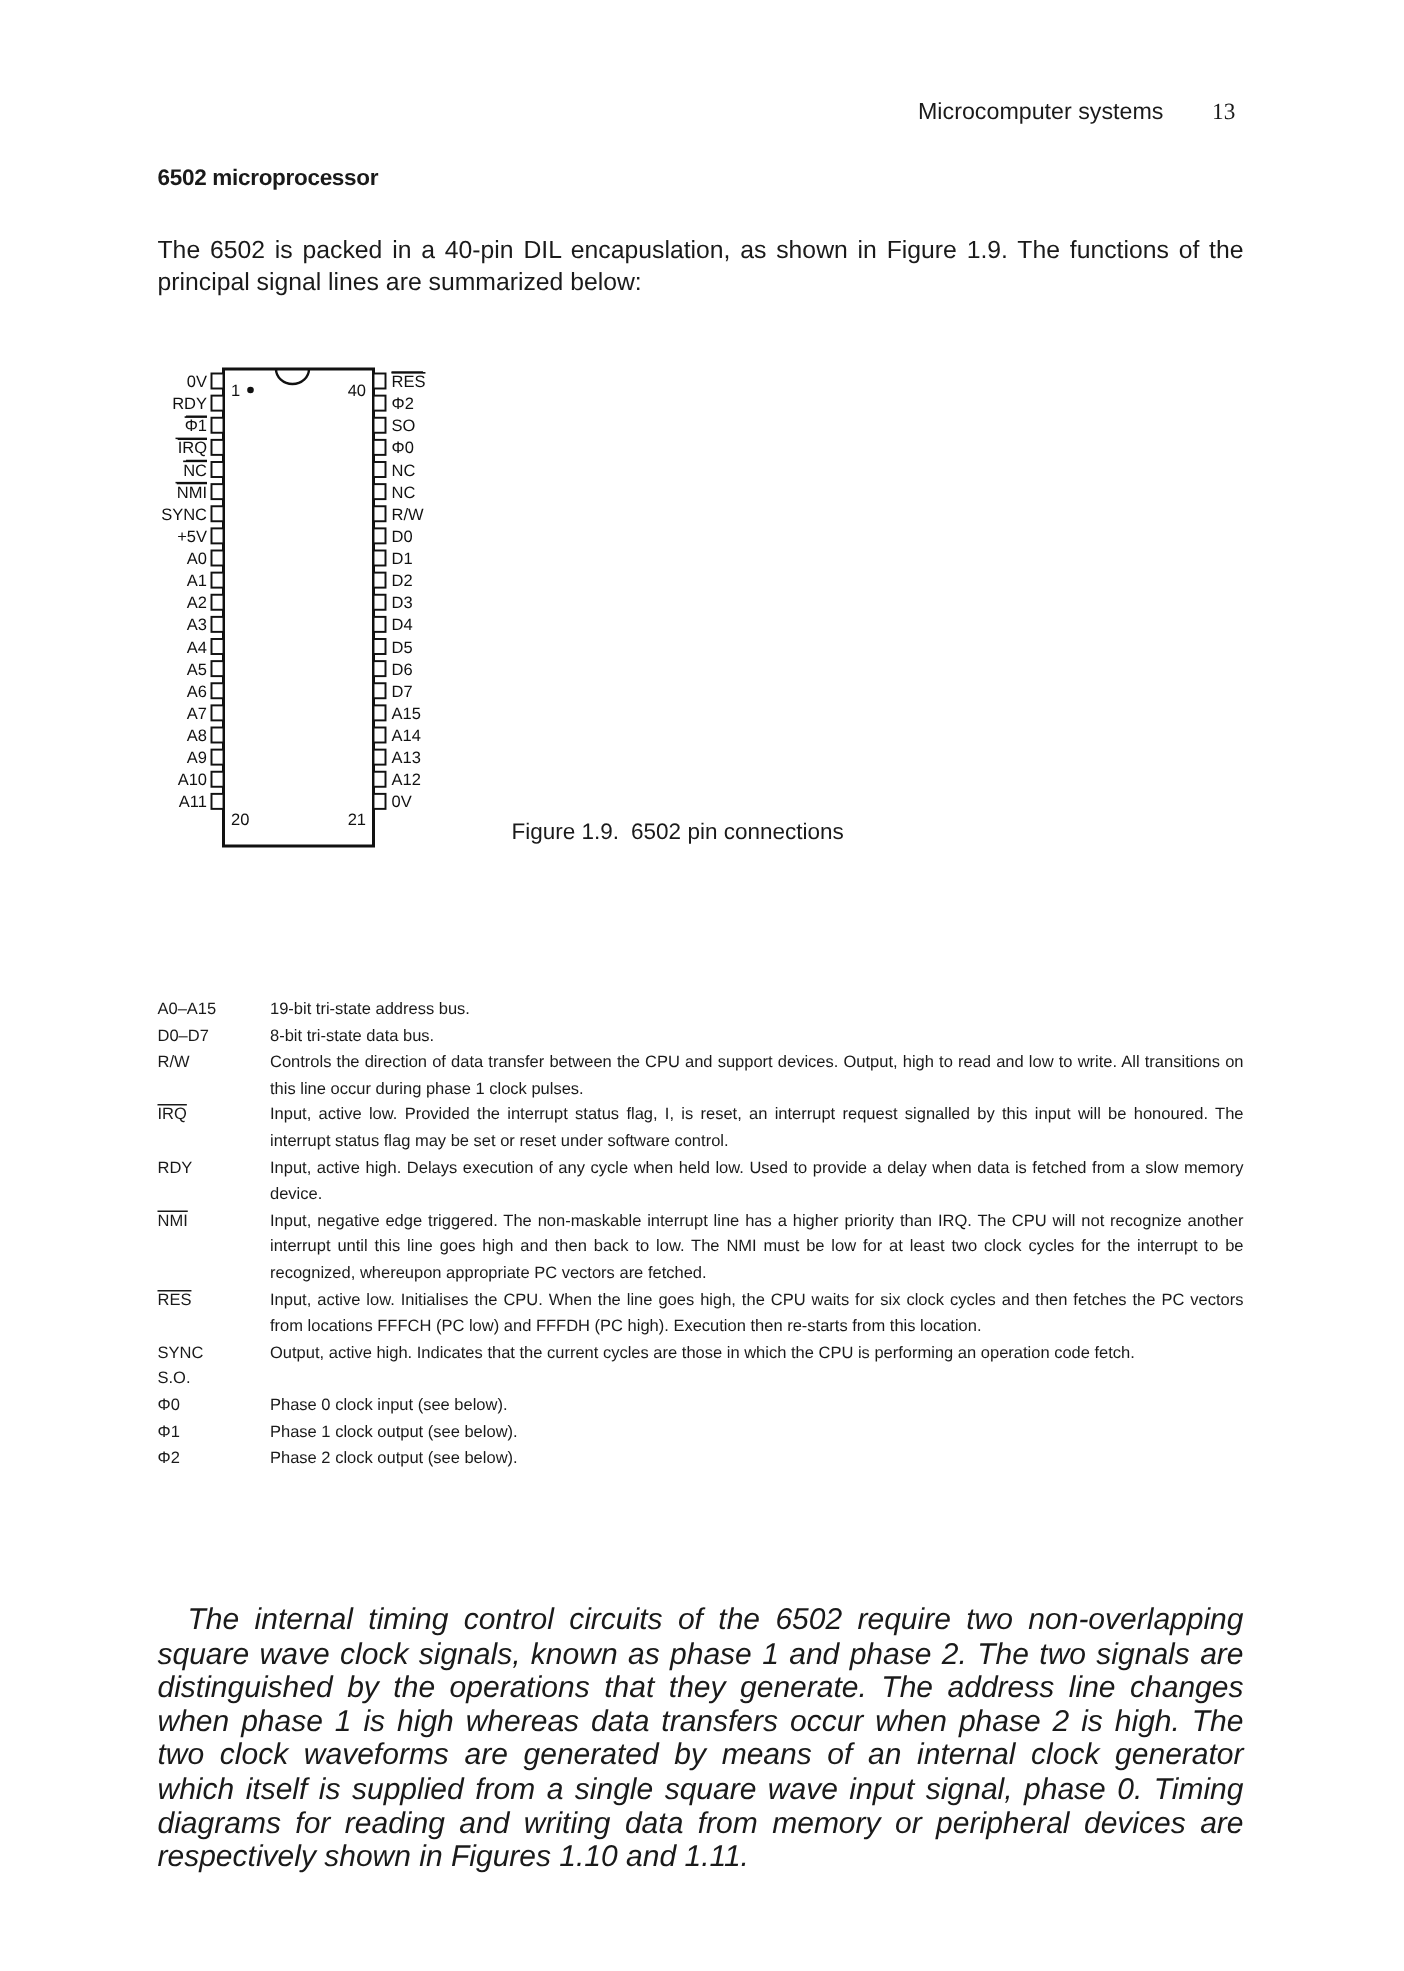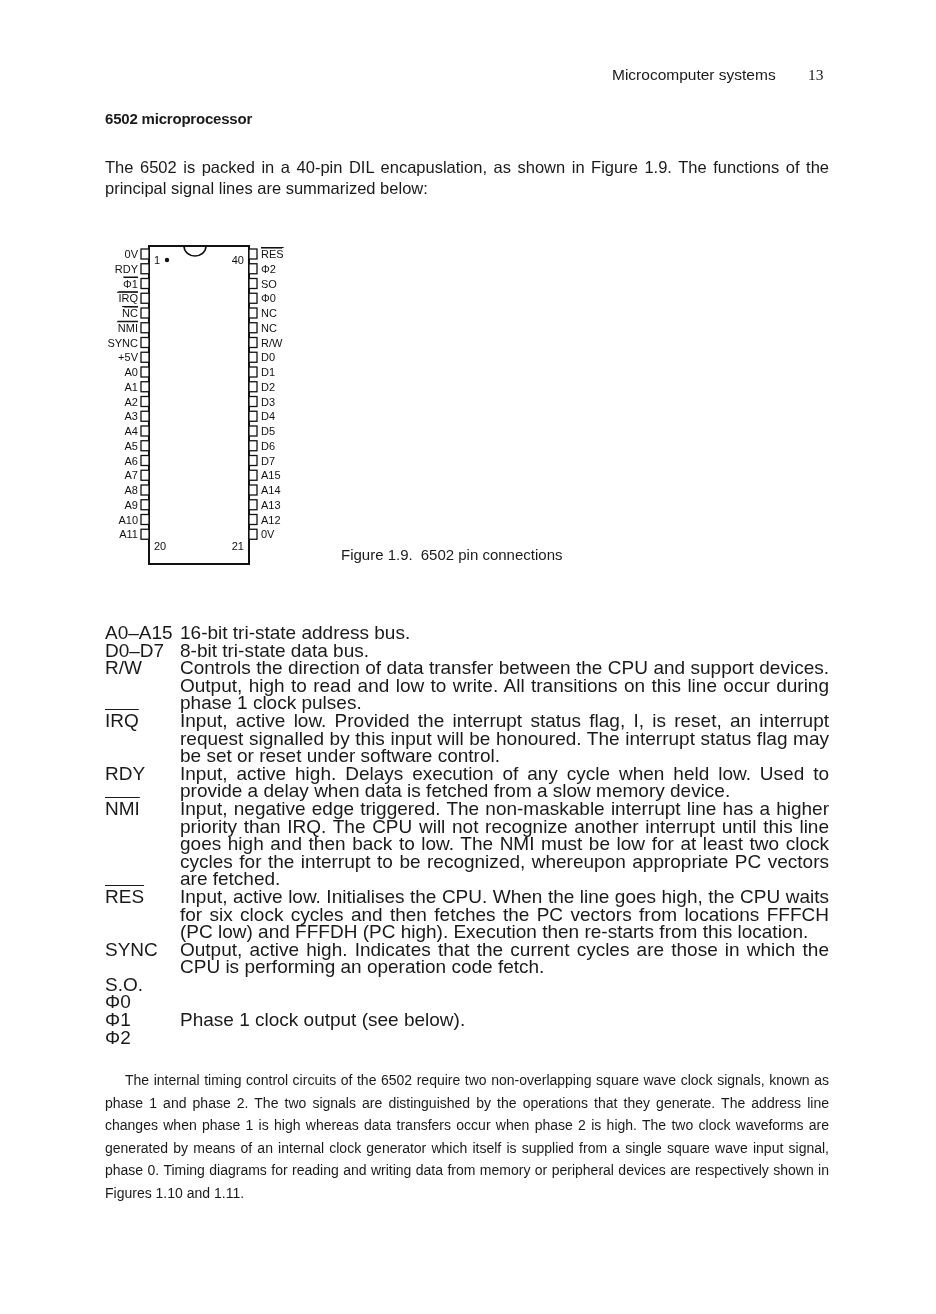--- a/index.html
+++ b/index.html
@@ -5,26 +5,26 @@
   html, body { margin: 0; padding: 0; background: #ffffff; }
   body { width: 936px; height: 1314px; position: relative; overflow: hidden;
          font-family: "Liberation Sans", "DejaVu Sans", sans-serif; color: #1a1a1a; }
   .running-head { position: absolute; top: 66px; left: 612px; font-size: 15.5px; }
   .running-head .pg { position: absolute; left: 196px; top: 0; font-family: Liberation Serif, serif; }
   .section-title { position: absolute; top: 110px; left: 105px; font-size: 15px; font-weight: bold; letter-spacing: -0.2px; }
   .intro { position: absolute; top: 157px; left: 105px; width: 724px; font-size: 16.5px; line-height: 21px; text-align: justify; }
   .figure { position: absolute; top: 244px; left: 96px; width: 210px; height: 340px; }
   .caption { position: absolute; top: 546px; left: 341px; font-size: 15px; }
   .caption .cap-text { margin-left: 8px; }
-  .signals { position: absolute; top: 624px; left: 105px; width: 724px; font-size: 19px; line-height: 17.6px; }
+  .signals { position: absolute; top: 665px; left: 105px; width: 724px; font-size: 11px; line-height: 17.6px; }
   .sig-row { display: flex; }
   .sig-name { width: 75px; flex: 0 0 75px; }
   .sig-desc { flex: 1; text-align: justify; }
   .ovl { text-decoration: overline; }
-  .body-para { position: absolute; top: 1069px; left: 105px; width: 724px; font-size: 14px; line-height: 22.6px; text-align: justify; text-indent: 20px; }
+  .body-para { position: absolute; top: 1069px; left: 105px; width: 724px; font-size: 20px; line-height: 22.6px; text-align: justify; text-indent: 20px; font-style: italic; }
   svg text { font-family: "Liberation Sans", "DejaVu Sans", sans-serif; }
 </style>
 </head>
 <body>
 
 <div class="running-head">
   <span>Microcomputer systems</span>
   <span class="pg">13</span>
 </div>
 
@@ -134,21 +134,21 @@
   </svg>
 </div>
 
 <div class="caption">
   <span>Figure 1.9.</span><span class="cap-text">6502 pin connections</span>
 </div>
 
 <div class="signals" id="signals">
     <div class="sig-row">
       <div class="sig-name">A0–A15</div>
-      <div class="sig-desc">16-bit tri-state address bus.</div>
+      <div class="sig-desc">19-bit tri-state address bus.</div>
     </div>
     <div class="sig-row">
       <div class="sig-name">D0–D7</div>
       <div class="sig-desc">8-bit tri-state data bus.</div>
     </div>
     <div class="sig-row">
       <div class="sig-name">R/W</div>
       <div class="sig-desc">Controls the direction of data transfer between the CPU and support devices. Output, high to read and low to write. All transitions on this line occur during phase 1 clock pulses.</div>
     </div>
     <div class="sig-row">
@@ -169,23 +169,25 @@
     </div>
     <div class="sig-row">
       <div class="sig-name">SYNC</div>
       <div class="sig-desc">Output, active high. Indicates that the current cycles are those in which the CPU is performing an operation code fetch.</div>
     </div>
     <div class="sig-row">
       <div class="sig-name">S.O.</div>
     </div>
     <div class="sig-row">
       <div class="sig-name">Φ0</div>
+      <div class="sig-desc">Phase 0 clock input (see below).</div>
     </div>
     <div class="sig-row">
       <div class="sig-name">Φ1</div>
       <div class="sig-desc">Phase 1 clock output (see below).</div>
     </div>
     <div class="sig-row">
       <div class="sig-name">Φ2</div>
+      <div class="sig-desc">Phase 2 clock output (see below).</div>
     </div>
   </div>
 
 <p class="body-para" style="margin:0">The internal timing control circuits of the 6502 require two non-overlapping square wave clock signals, known as phase 1 and phase 2. The two signals are distinguished by the operations that they generate. The address line changes when phase 1 is high whereas data transfers occur when phase 2 is high. The two clock waveforms are generated by means of an internal clock generator which itself is supplied from a single square wave input signal, phase 0. Timing diagrams for reading and writing data from memory or peripheral devices are respectively shown in Figures 1.10 and 1.11.</p>
 
 </body></html>

